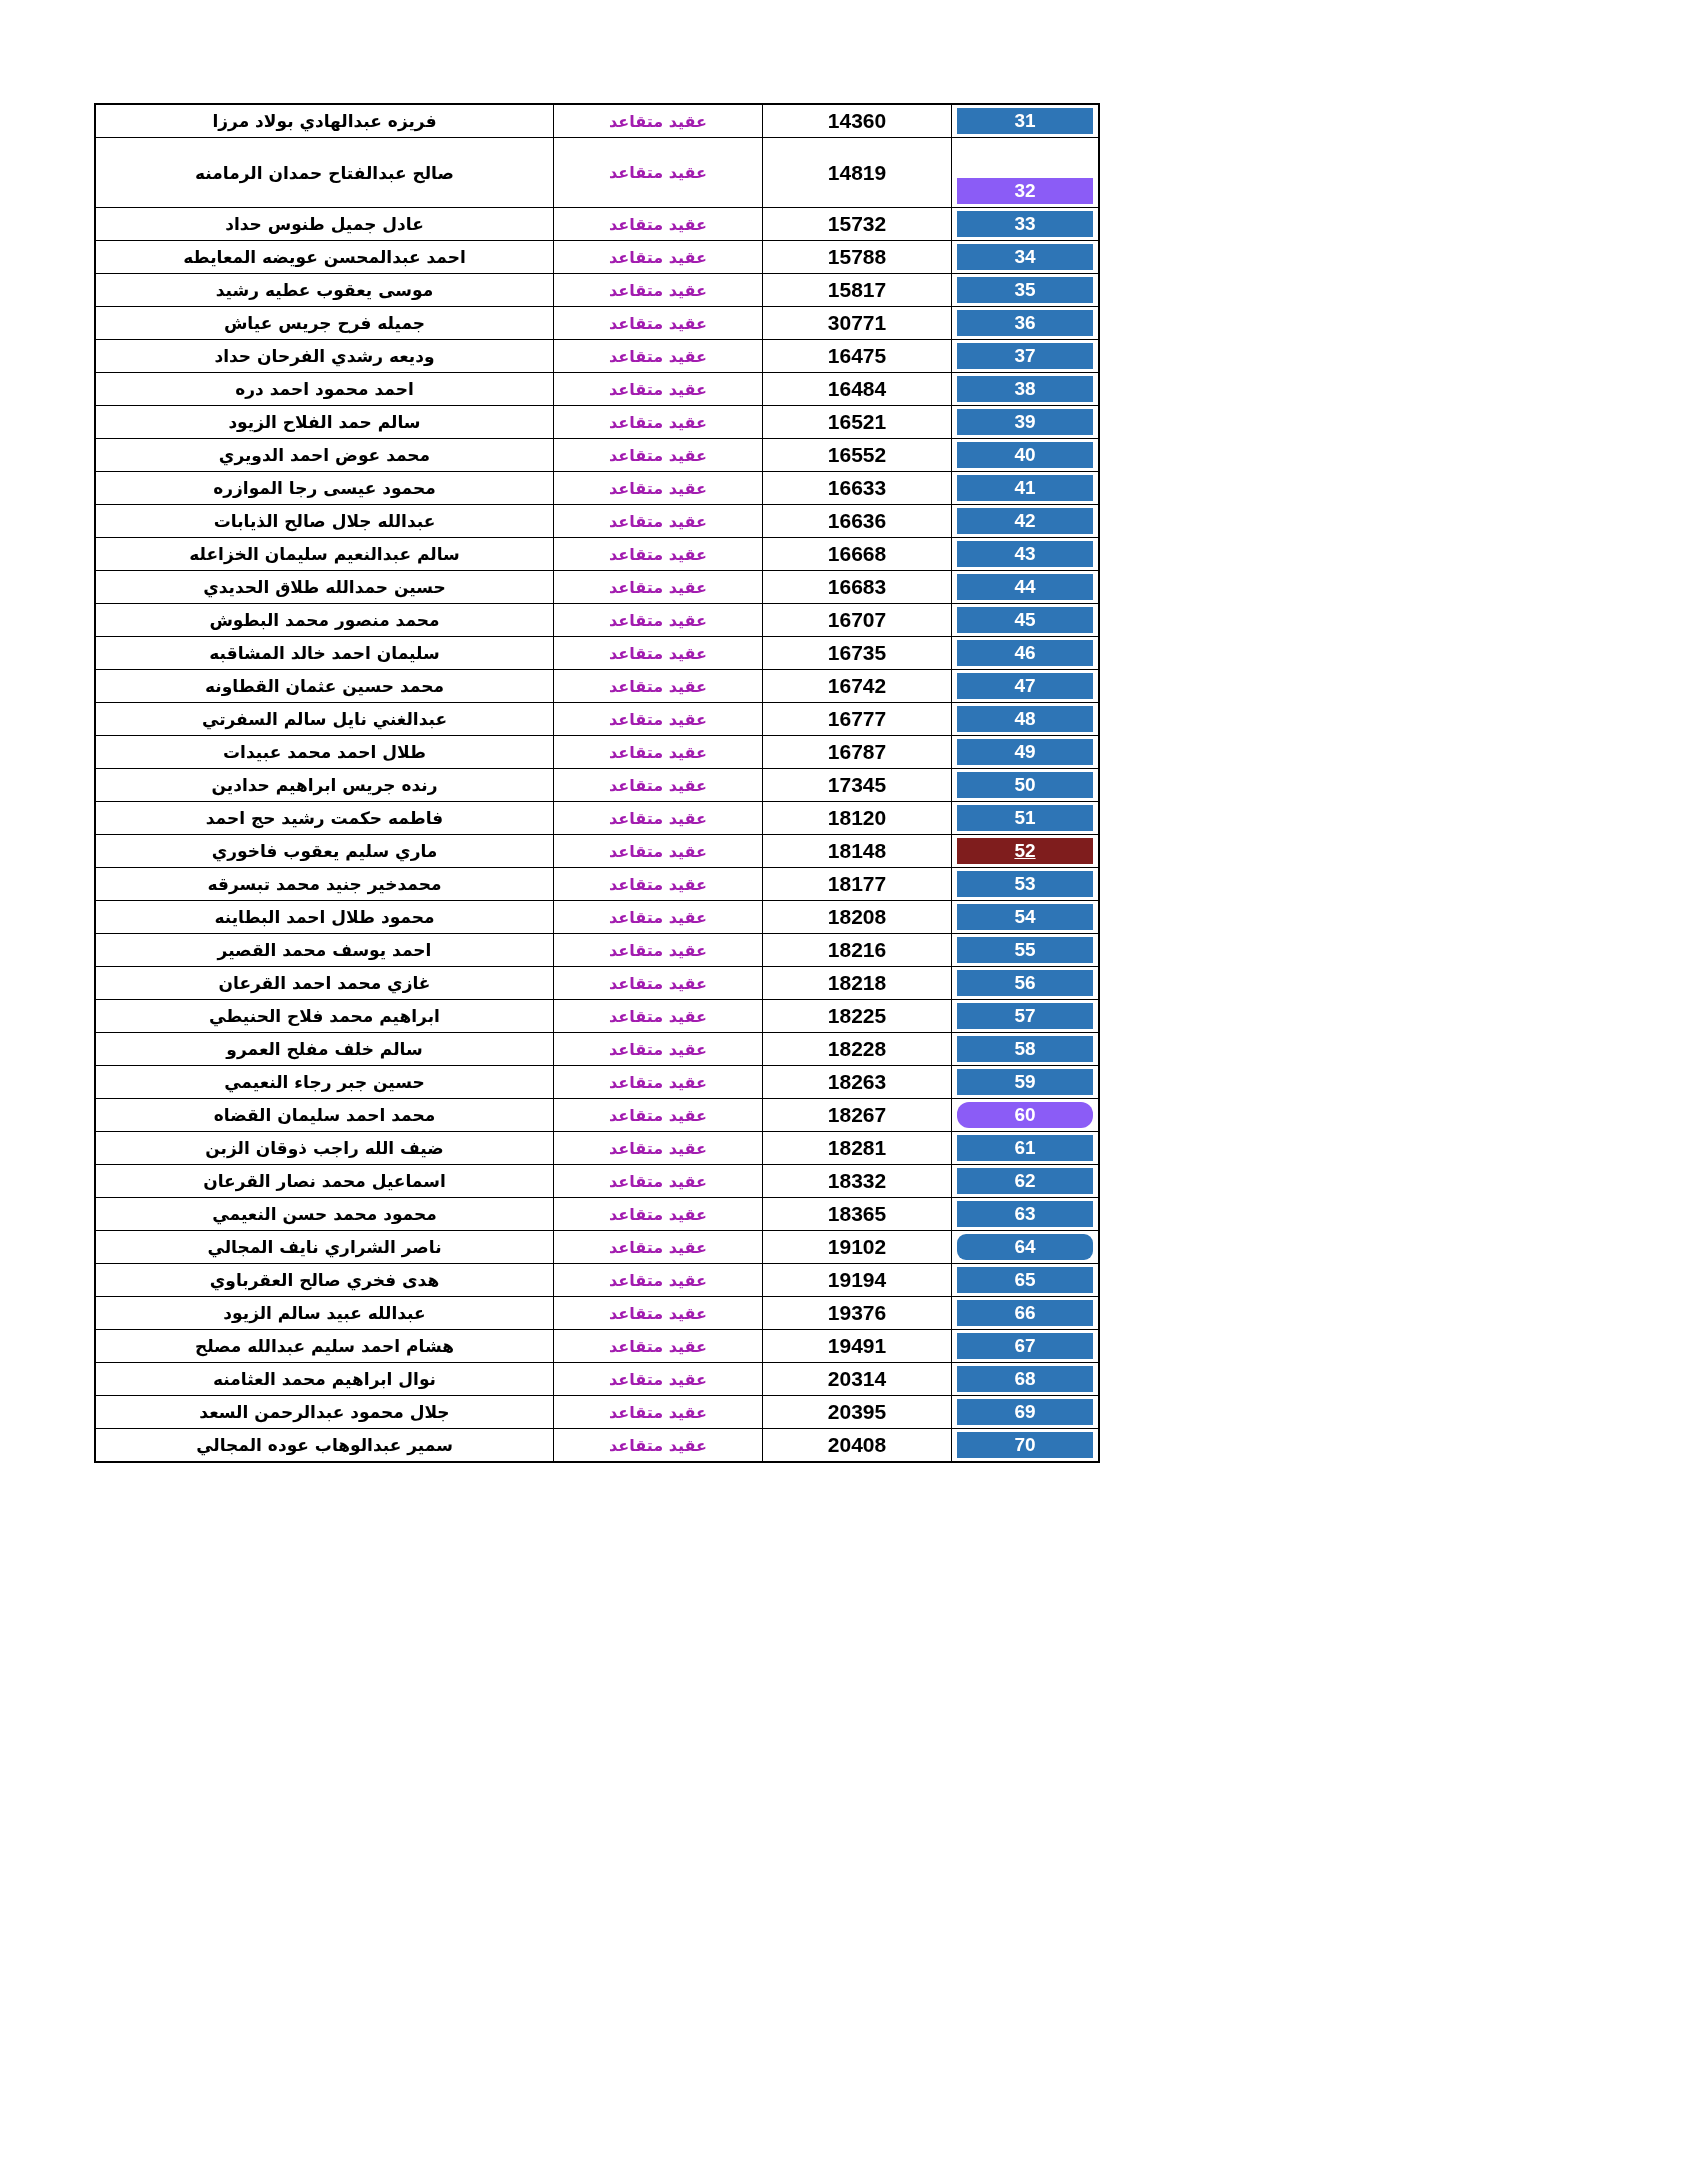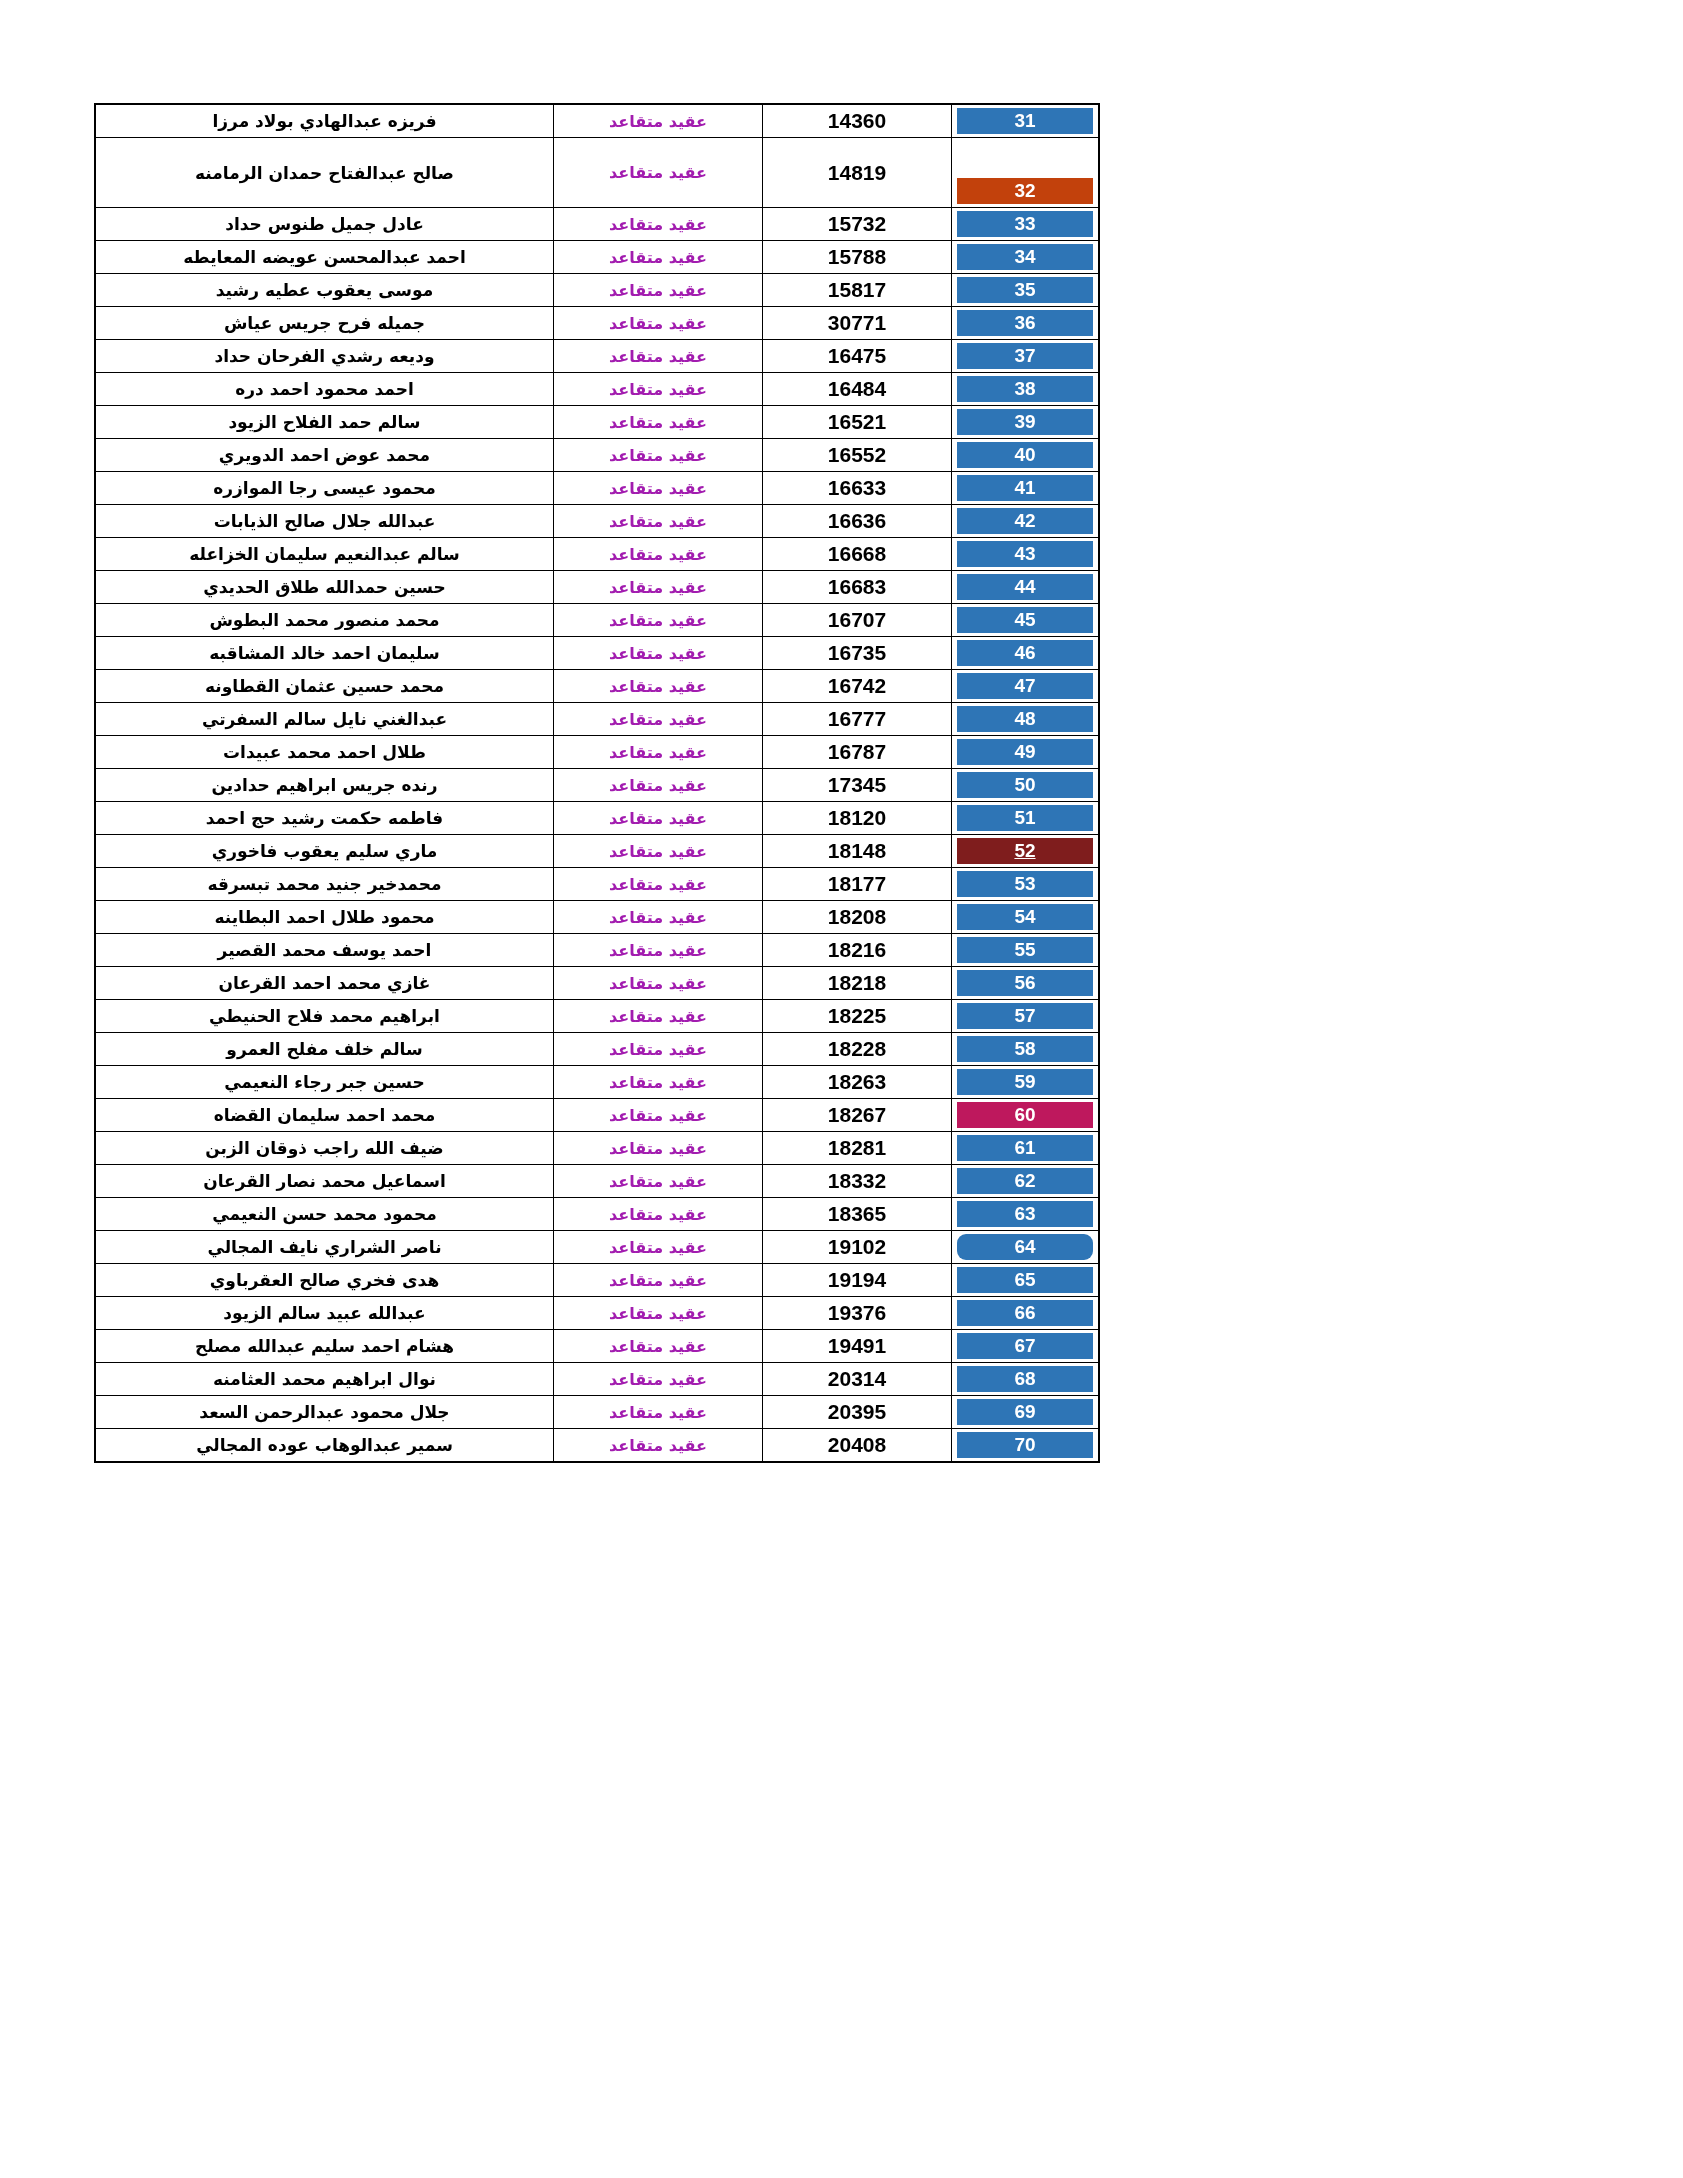--- a/index.html
+++ b/index.html
@@ -85,21 +85,21 @@
     <td class="col-index">
       <div class="index-chip" style="background: rgb(46, 117, 182);">31</div>
     </td>
     <td class="col-number">14360</td>
     <td class="col-rank">عقيد متقاعد</td>
     <td class="col-name">فريزه عبدالهادي بولاد مرزا</td>
   </tr>
 
   <tr>
     <td class="col-index">
-      <div class="index-chip" style="background: #c2410c; margin-top: 40px;">32</div>
+      <div class="index-chip" style="background: #8b5cf6; margin-top: 40px;">32</div>
     </td>
     <td class="col-number">14819</td>
     <td class="col-rank">عقيد متقاعد</td>
     <td class="col-name">صالح عبدالفتاح حمدان الرمامنه</td>
   </tr>
 
   <tr>
     <td class="col-index">
       <div class="index-chip" style="background: rgb(46, 117, 182);">33</div>
     </td>
@@ -337,21 +337,21 @@
     <td class="col-index">
       <div class="index-chip" style="background: rgb(46, 117, 182);">59</div>
     </td>
     <td class="col-number">18263</td>
     <td class="col-rank">عقيد متقاعد</td>
     <td class="col-name">حسين جبر رجاء النعيمي</td>
   </tr>
 
   <tr>
     <td class="col-index">
-      <div class="index-chip" style="background: #be185d;">60</div>
+      <div class="index-chip" style="background: #8b5cf6; border-radius: 12px;">60</div>
     </td>
     <td class="col-number">18267</td>
     <td class="col-rank">عقيد متقاعد</td>
     <td class="col-name">محمد احمد سليمان القضاه</td>
   </tr>
 
   <tr>
     <td class="col-index">
       <div class="index-chip" style="background: rgb(46, 117, 182);">61</div>
     </td>

